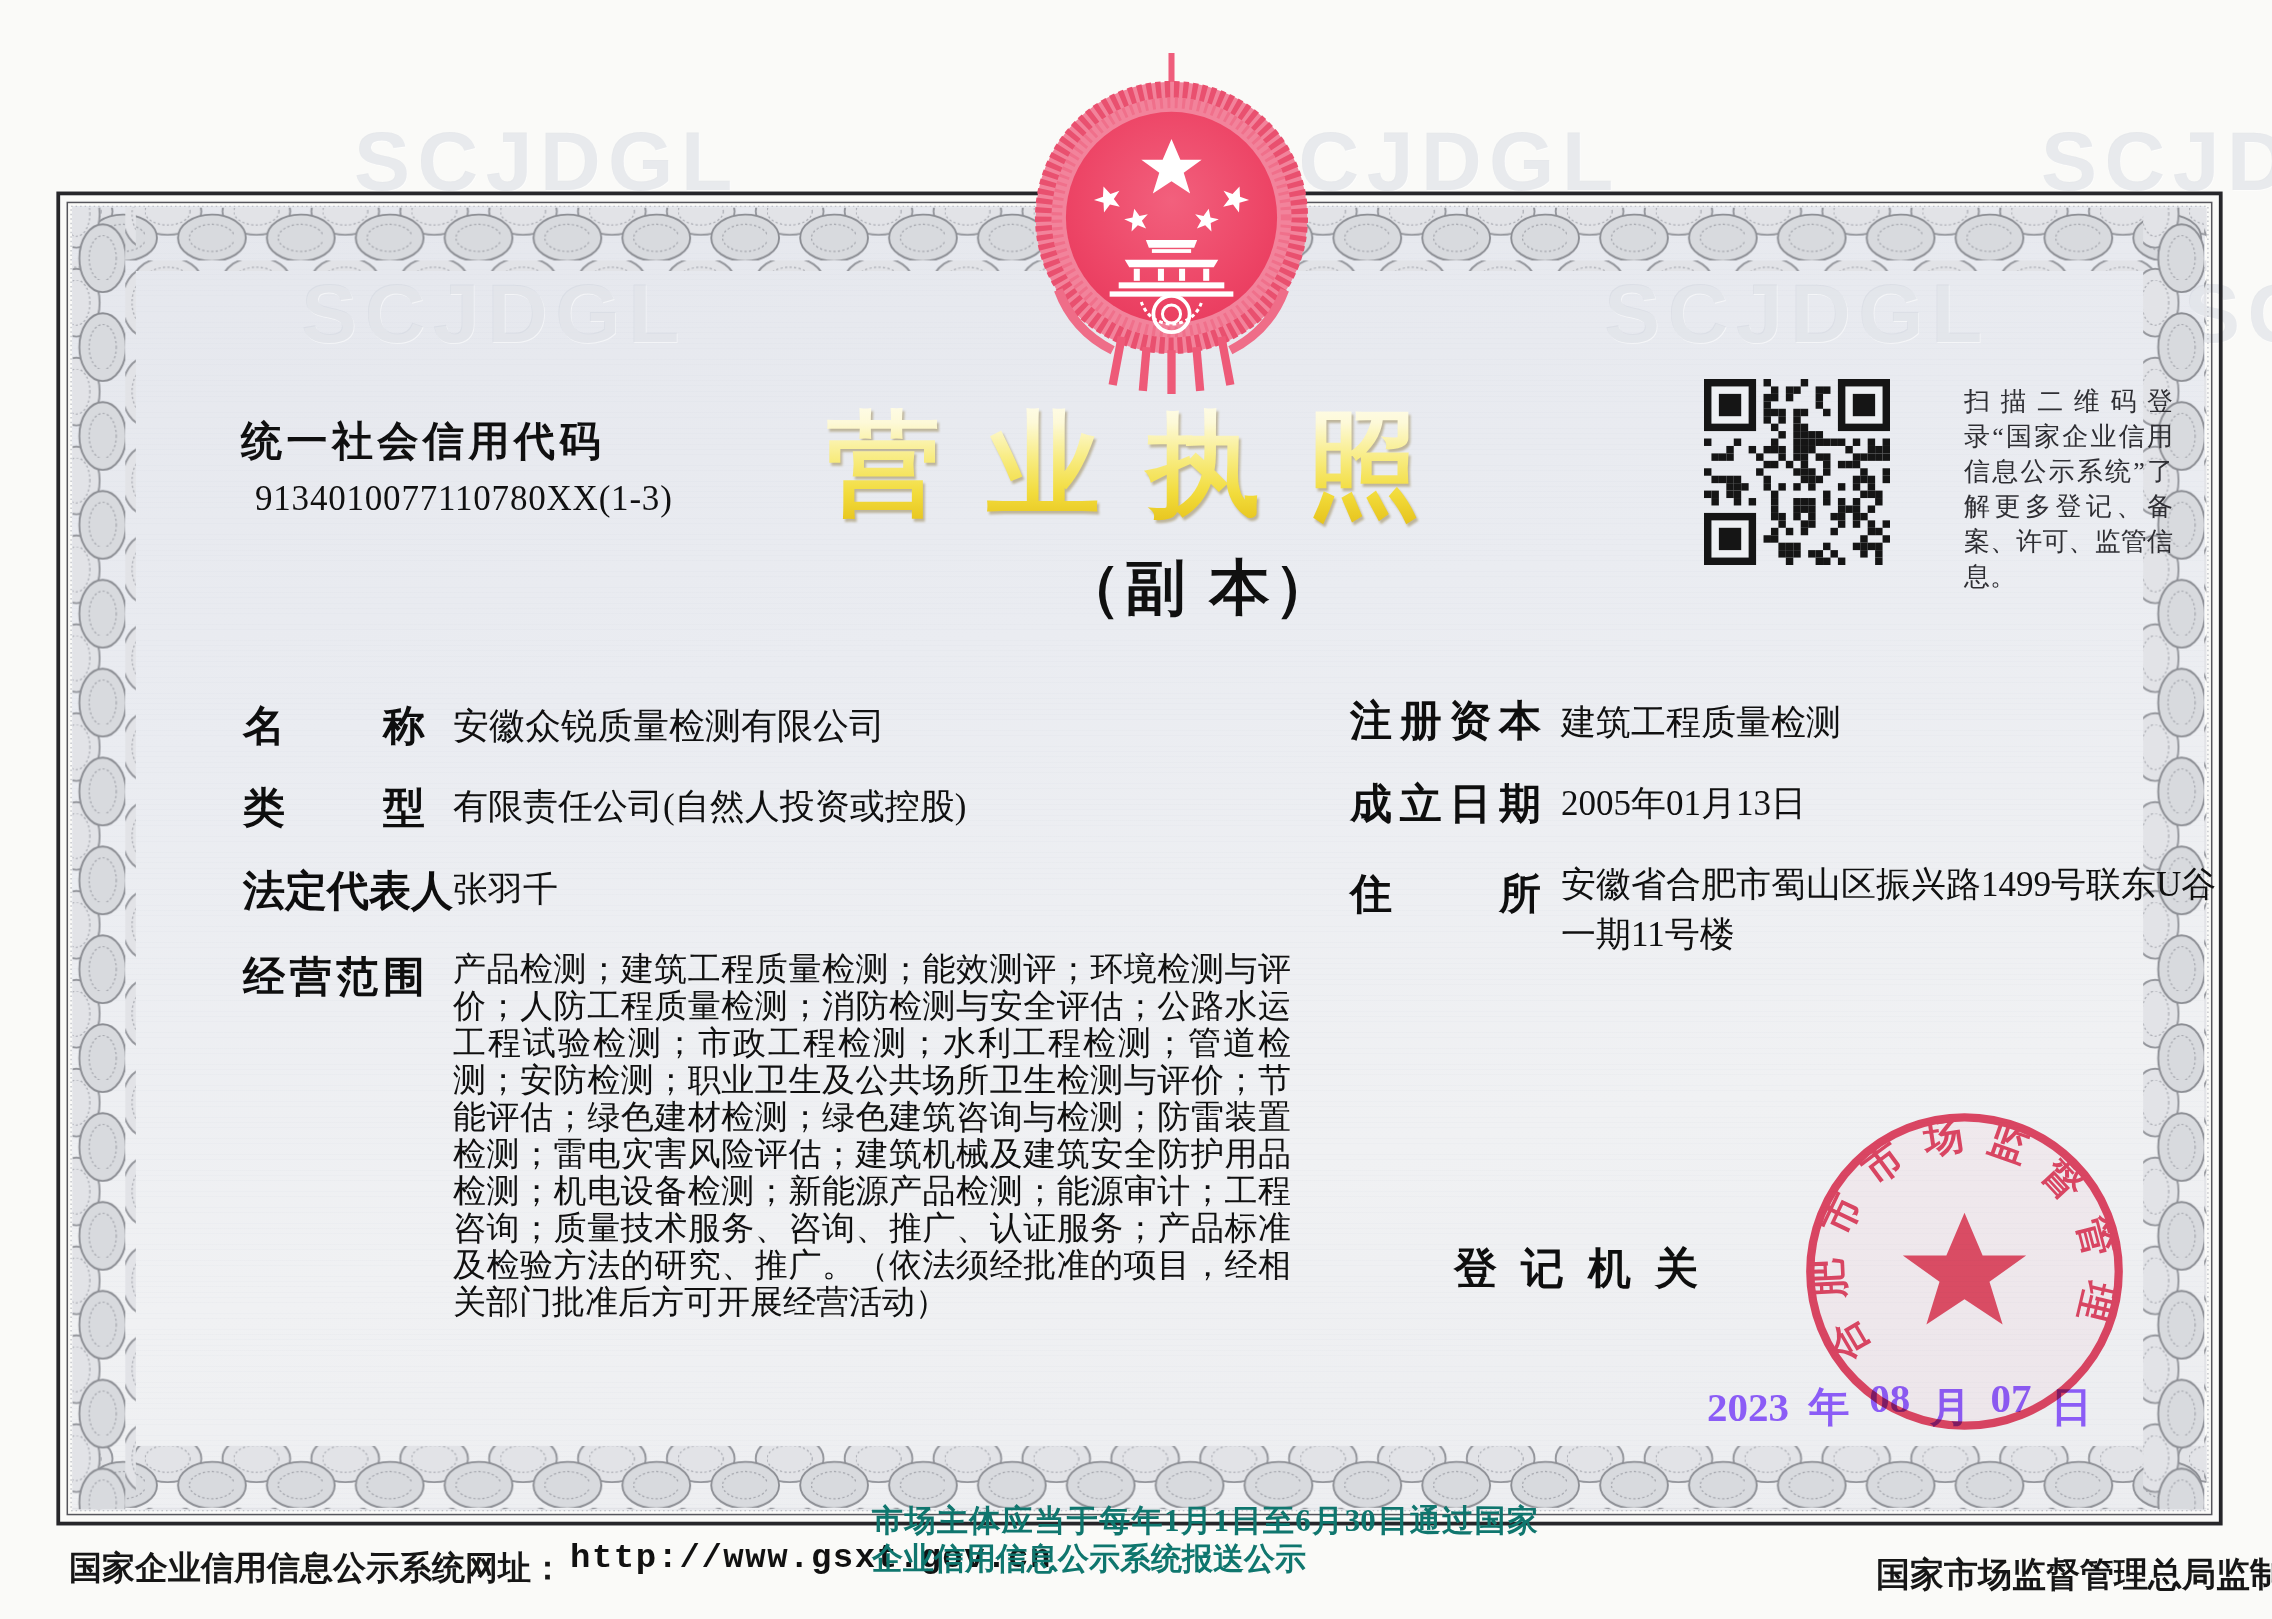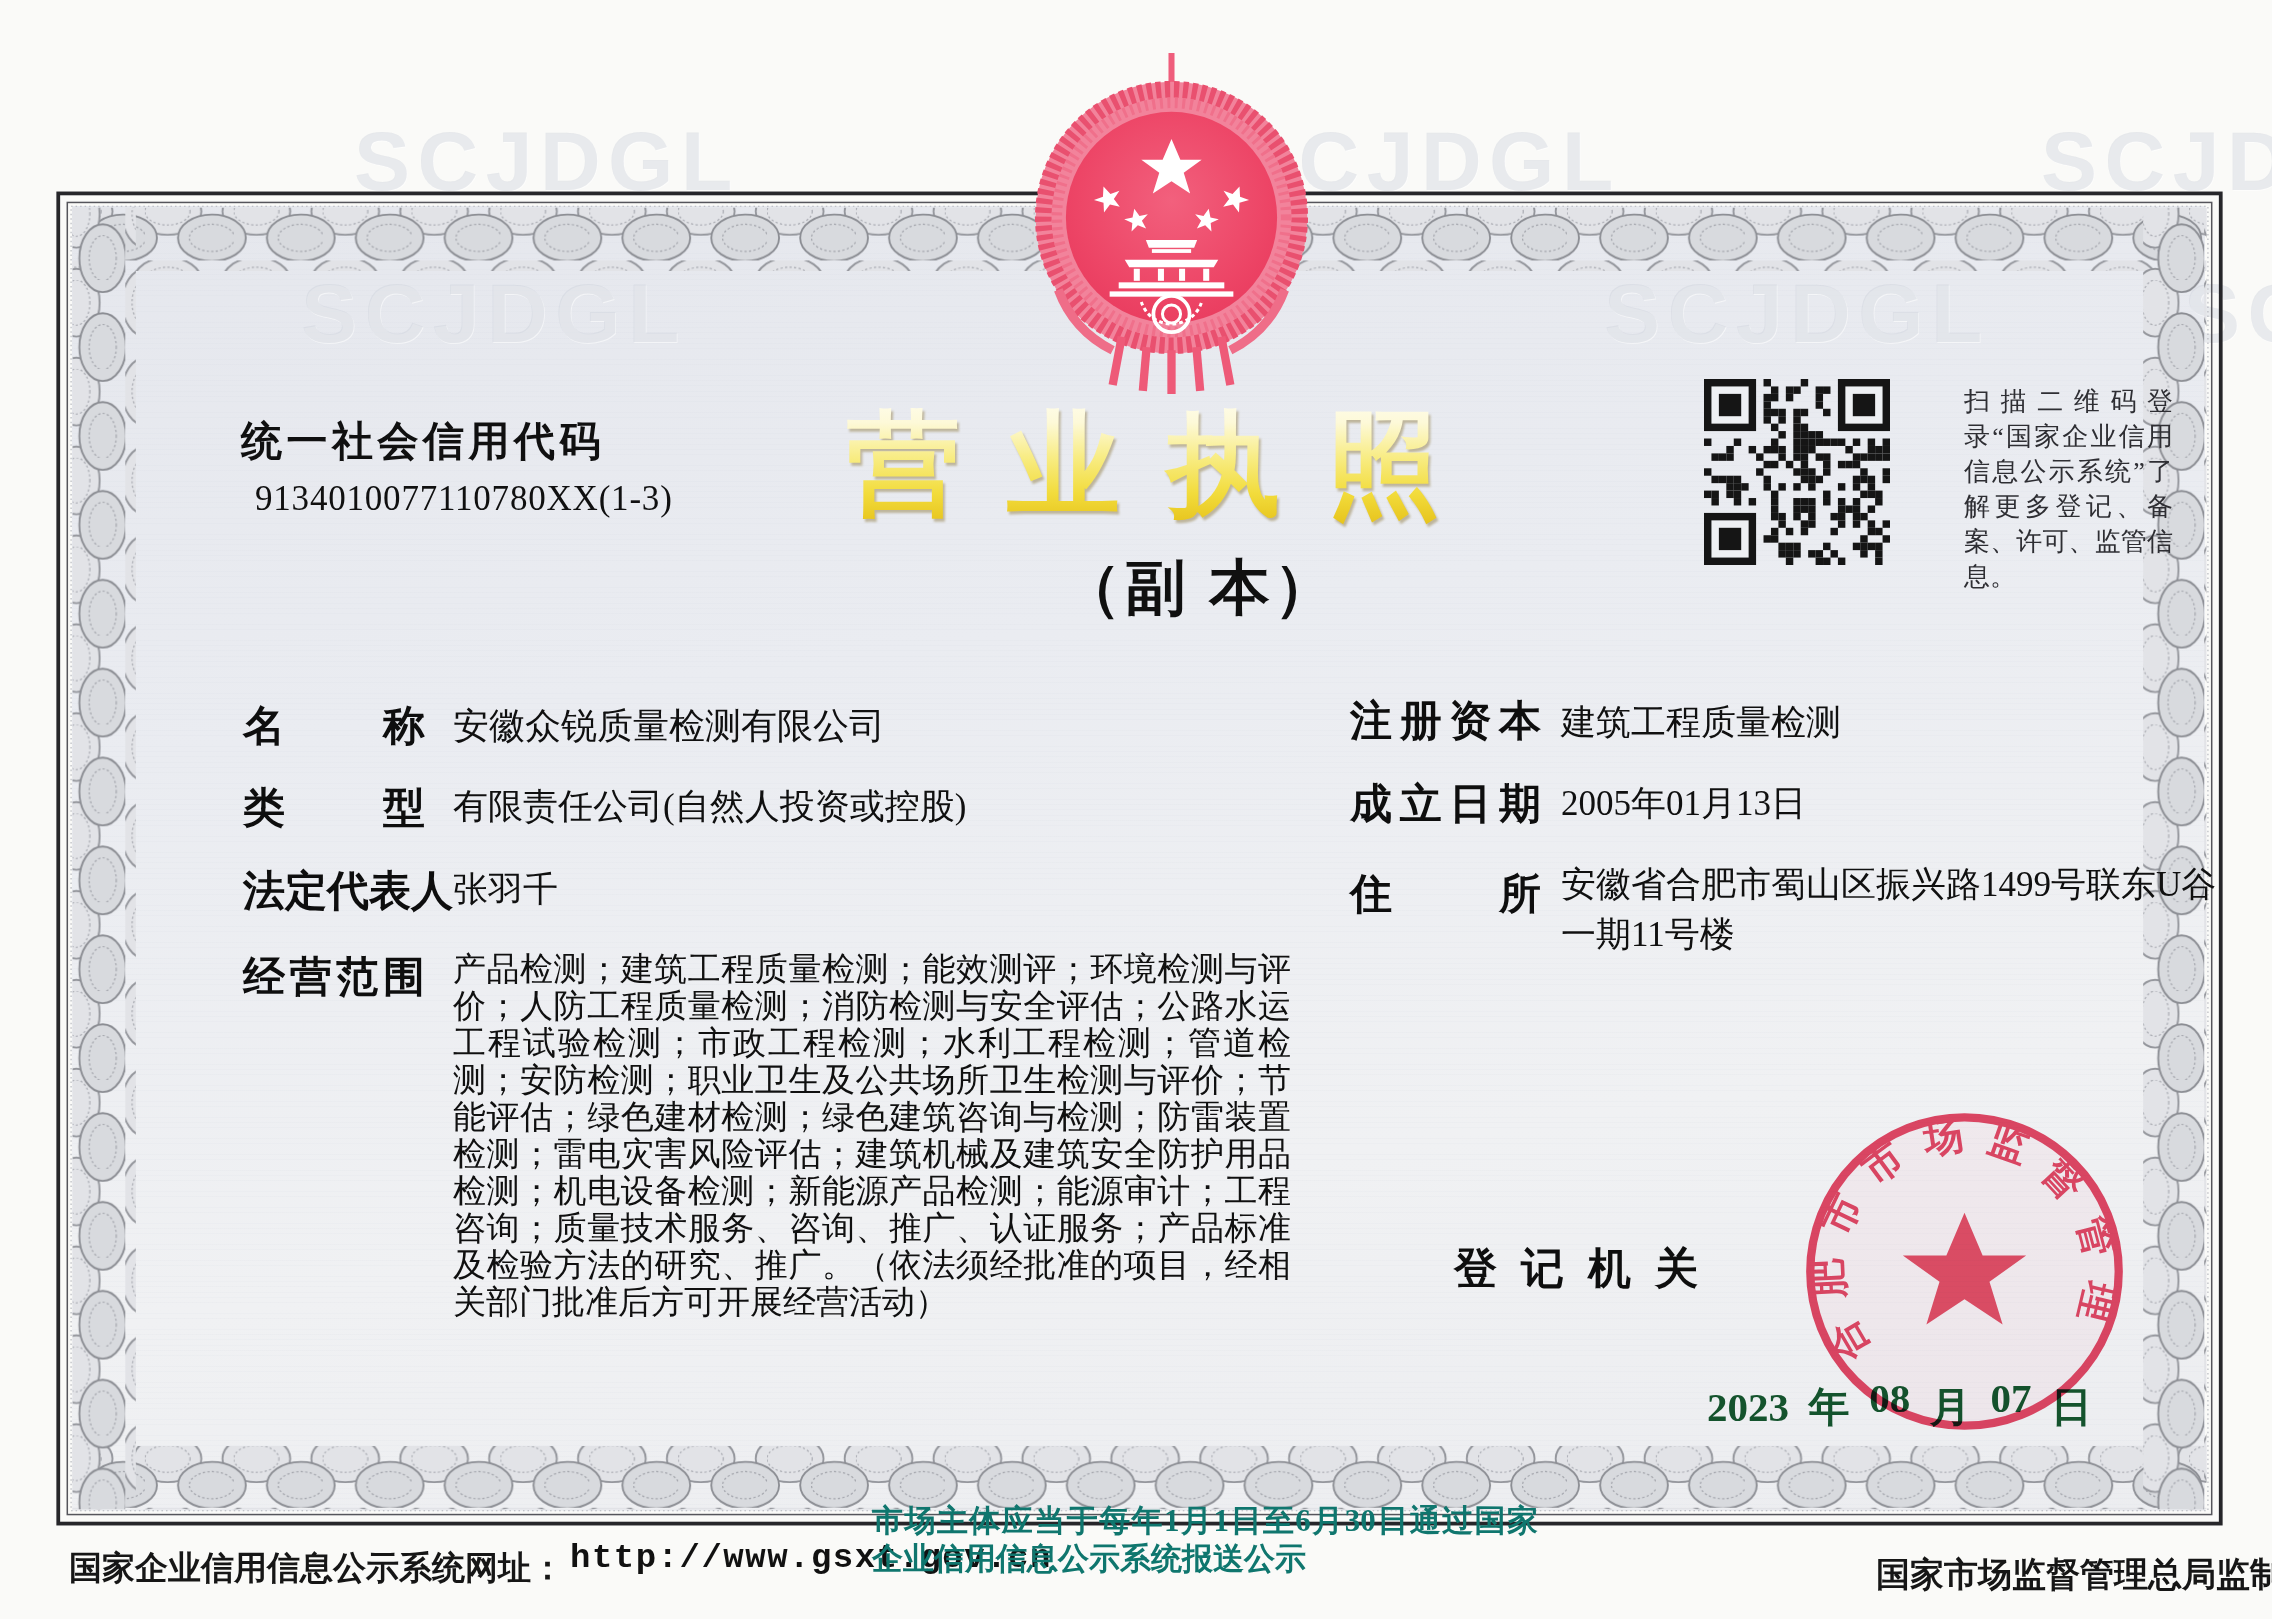--- a/index.html
+++ b/index.html
@@ -40,21 +40,20 @@
     left:255px;top:479px;z-index:5;
     font-size:35px;letter-spacing:0.8px;color:#101010;
   }
   .license-title{
     left:827px;top:389px;z-index:5;
     font-family:"Liberation Sans", sans-serif;
     font-weight:bold;font-size:113px;letter-spacing:47px;white-space:nowrap;
     background:linear-gradient(180deg,#fffef4 0%,#fdf9d8 22%,#f8ec83 45%,#f2dc3c 68%,#e7c41d 88%,#dcb414 100%);
     -webkit-background-clip:text;background-clip:text;color:transparent;
     filter:drop-shadow(2.3px 3px 1.1px rgba(120,95,20,.38));
-    margin-left:20px;
   }
   .license-subtitle{
     left:1061px;top:548px;z-index:5;
     font-size:60px;font-weight:600;letter-spacing:4.5px;color:#101010;
   }
   .qr-box{left:1704px;top:379px;width:186px;height:186px;z-index:5;}
   .qr-caption{
     left:1936px;top:384px;width:209px;z-index:5;
     font-size:26px;line-height:35px;color:#2e2e33;
     text-align:justify;
@@ -77,21 +76,21 @@
   .addr-value{width:666px;line-height:50px;}
   .authority-label{
     left:1454px;top:1240px;width:244px;z-index:5;
     font-family:"Liberation Sans", sans-serif;
     font-weight:bold;font-size:43px;color:#0e0e0e;
   }
   
   .stamp-svg{left:1799px;top:1106px;z-index:6;mix-blend-mode:multiply;opacity:.92;}
   .issue-date{
     left:1707px;top:1380px;z-index:5;
-    font-size:41px;font-weight:600;color:#14532d;white-space:nowrap;
+    font-size:41px;font-weight:600;color:#8b5cf6;white-space:nowrap;
   }
   .issue-date span{display:inline-block;}
   .issue-date .gap{width:19.6px;display:inline-block;}
   .issue-date .raised{transform:translateY(-9px);}
   
   .footer-left{left:69px;top:1546px;z-index:7;white-space:nowrap;}
   .footer-left .lbl{font-size:33px;font-weight:600;color:#161616;}
   .footer-left .url{
     font-family:"Liberation Mono", monospace;
     font-size:34px;font-weight:bold;color:#111;

